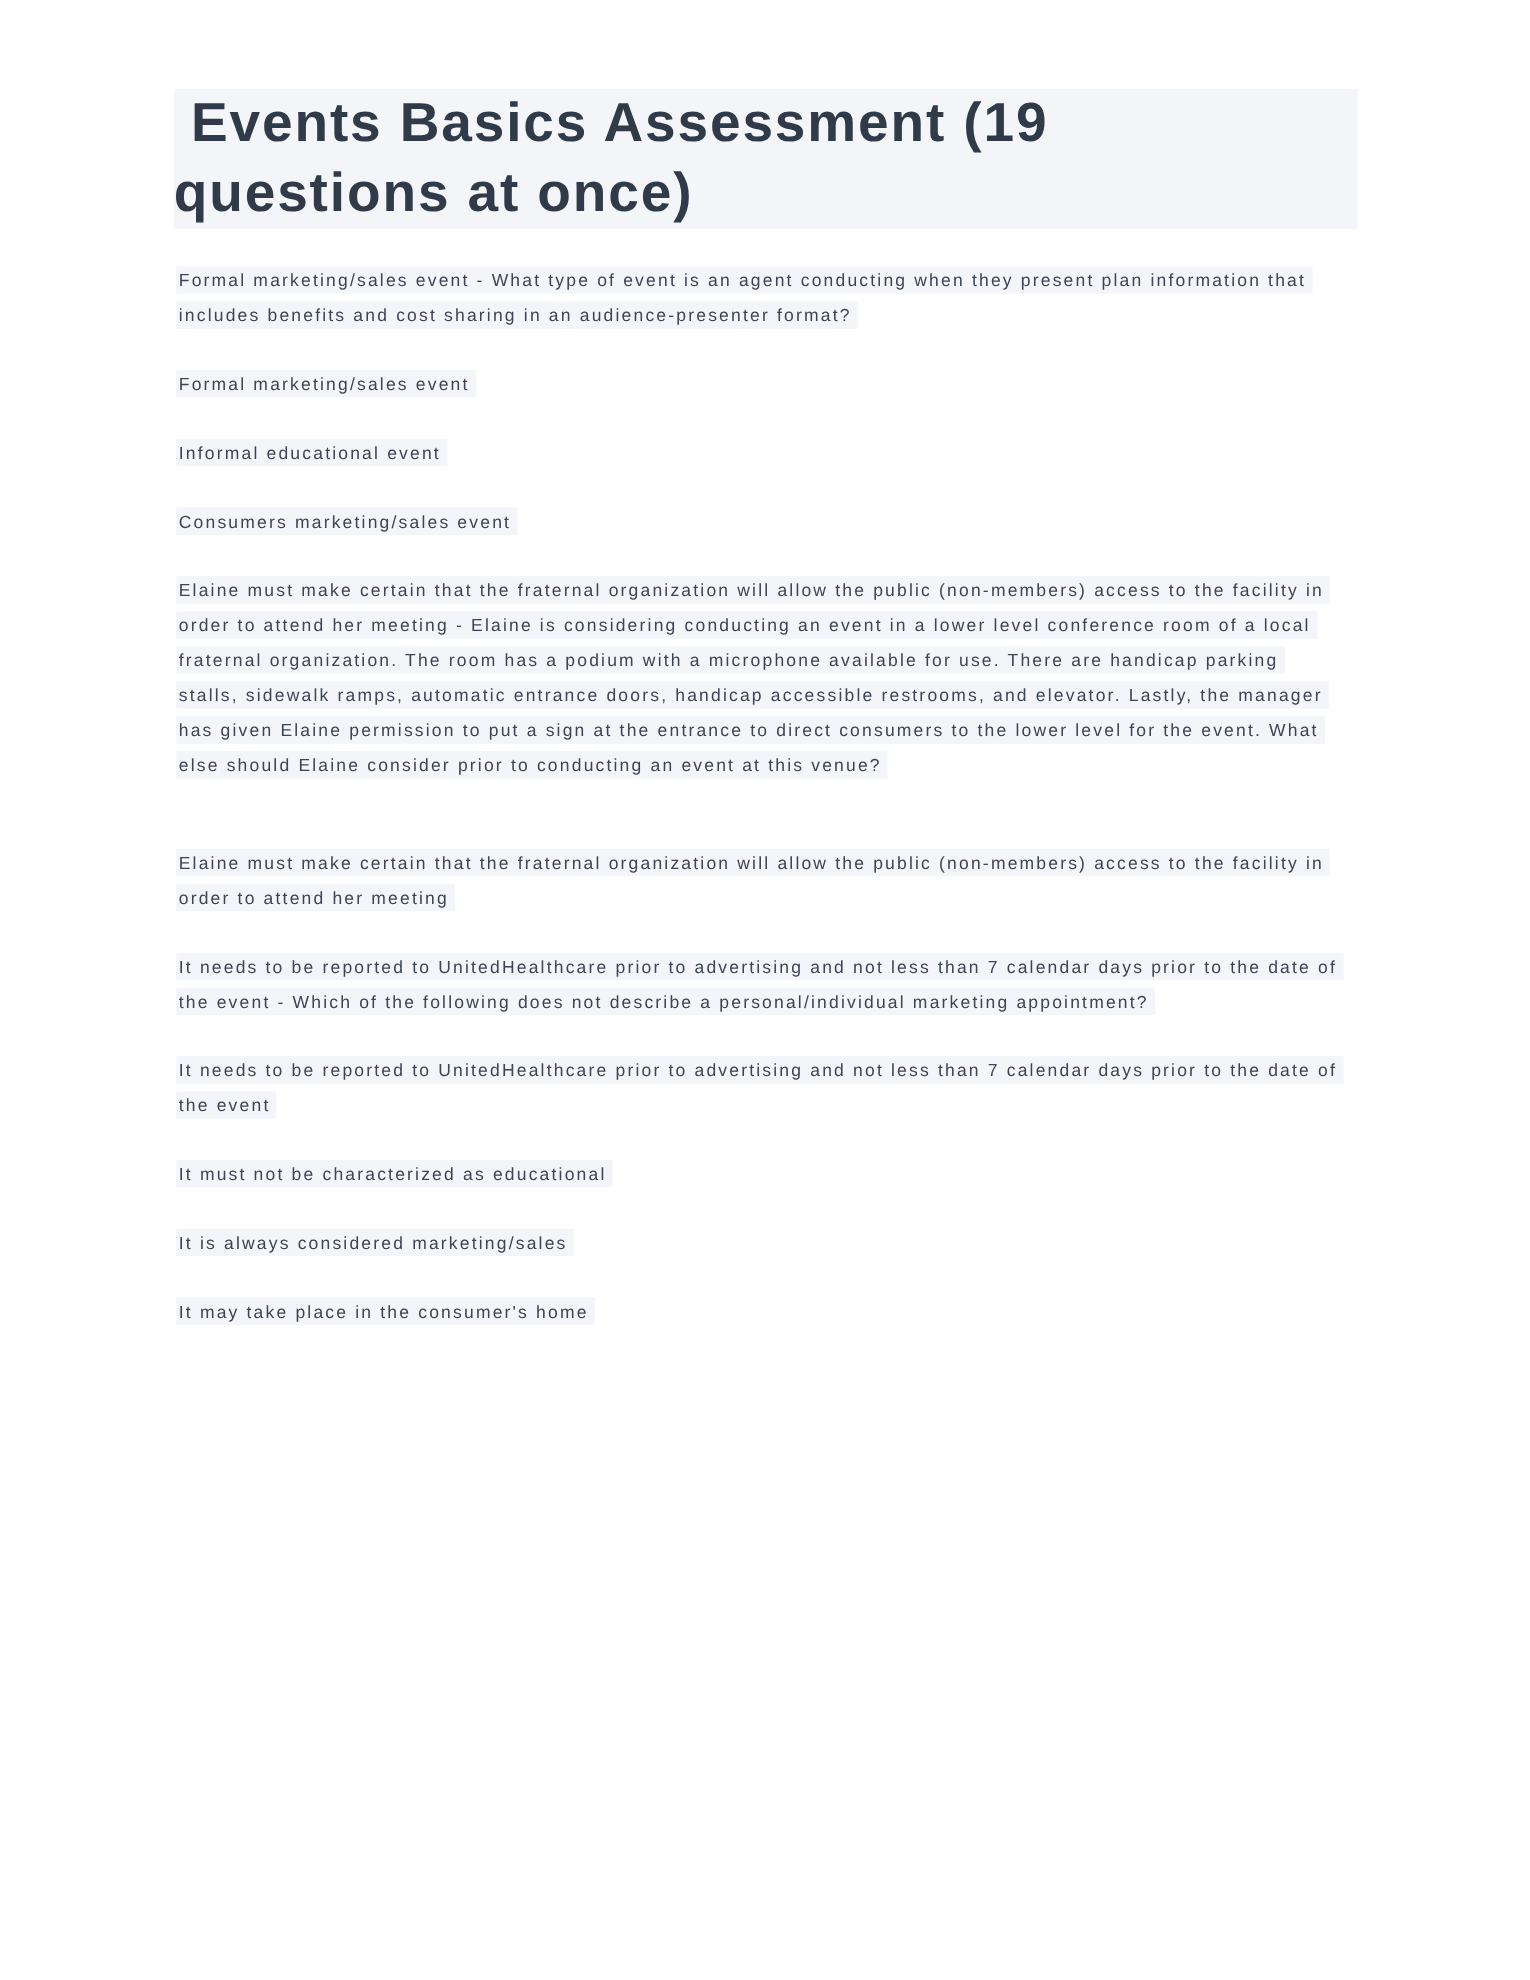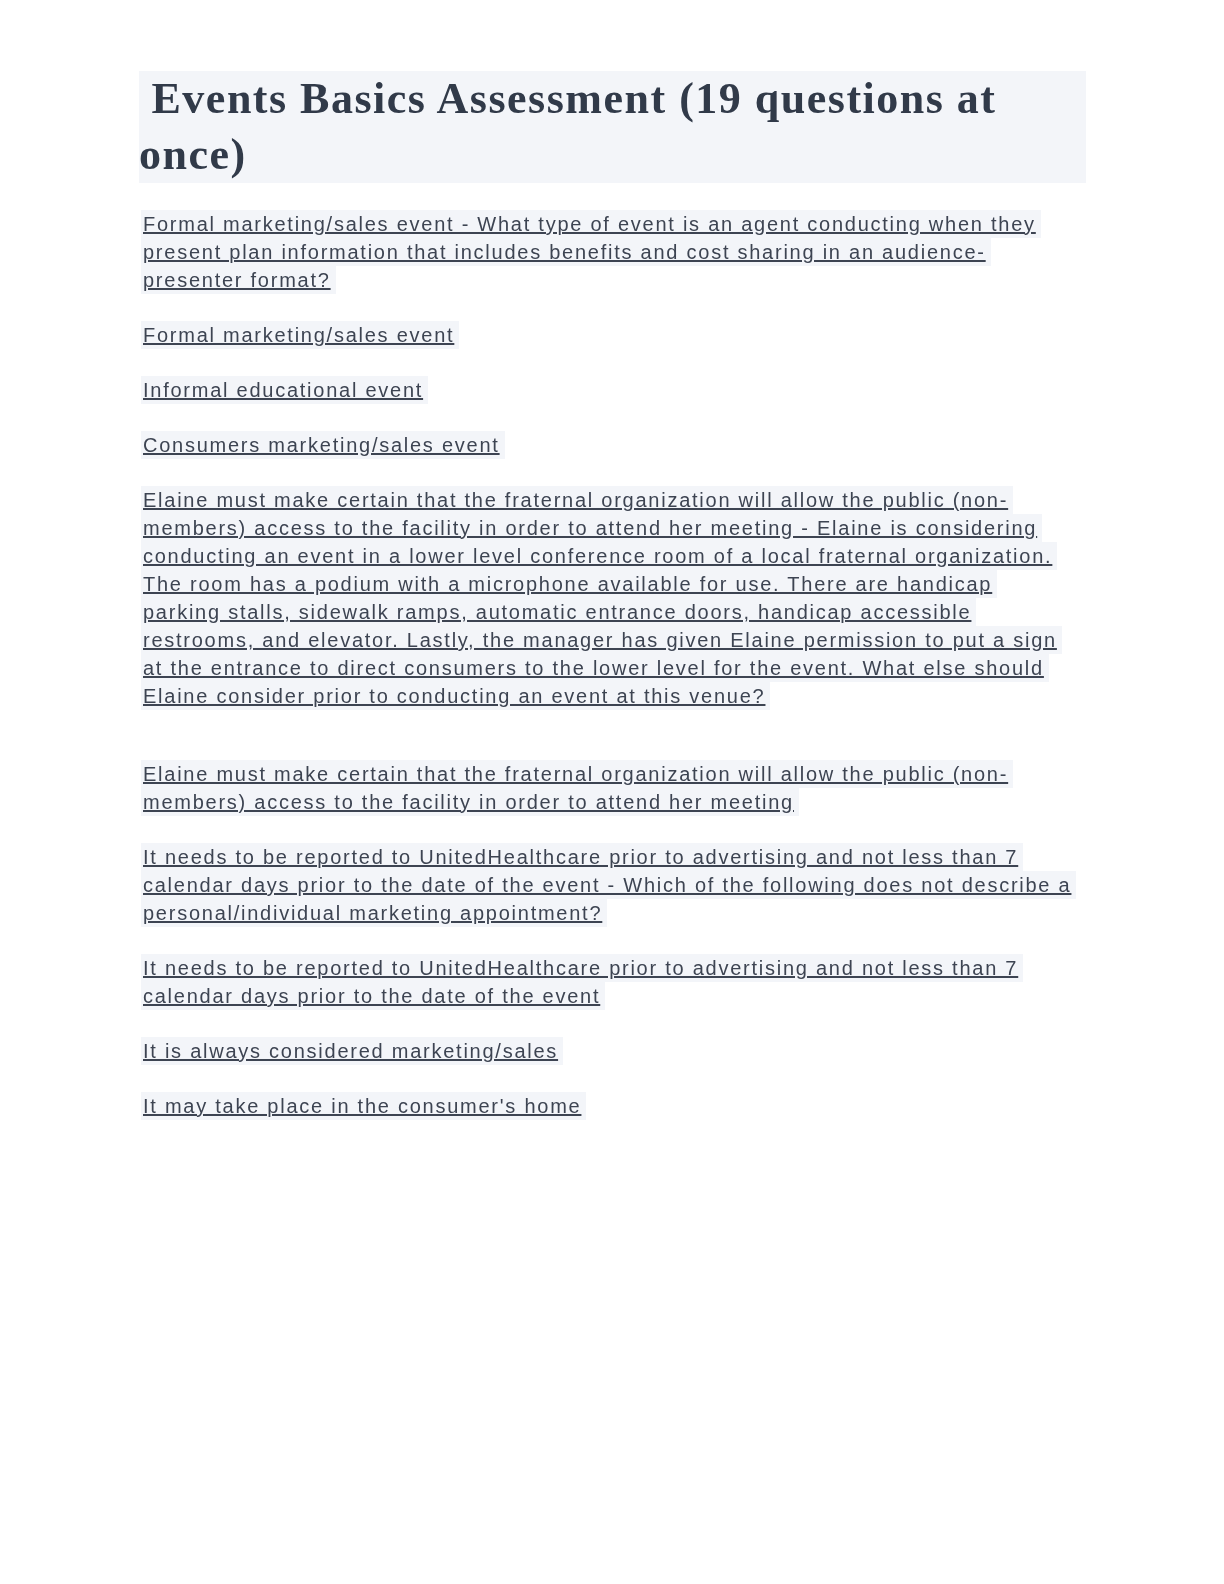--- a/index.html
+++ b/index.html
@@ -25,36 +25,34 @@
   h1.doc-title {
     margin: 71px 0 12px 139px;
     width: 947px;
     background: var(--highlight);
     color: var(--title-color);
     font-size: 44px;
     line-height: 56px;
     font-weight: bold;
     letter-spacing: 1.5px;
     padding: 0;
-    font-family: Liberation Serif, serif;
   }
   .title-inner {
     display: block;
     max-width: 885px;
     white-space: pre-wrap;
   }
   .content p {
     width: 935px;
     margin: 27px 0 0 141px;
-    font-size: 20px;
+    font-size: 14px;
     line-height: 28px;
     letter-spacing: 1.75px;
     color: var(--body-color);
     word-wrap: normal;
-    text-decoration: underline;
   }
   .content p .mark {
     background: var(--highlight);
     padding: 3px 5px 3px 2px;
     -webkit-box-decoration-break: clone;
     box-decoration-break: clone;
   }
   .content p.blank {
     height: 23px;
     margin-top: 0;
@@ -72,16 +70,17 @@
   <div class="content" id="paragraphs">
       <p><span class="mark">Formal marketing/sales event - What type of event is an agent conducting when they present plan information that includes benefits and cost sharing in an audience-presenter format?</span></p>
       <p><span class="mark">Formal marketing/sales event</span></p>
       <p><span class="mark">Informal educational event</span></p>
       <p><span class="mark">Consumers marketing/sales event</span></p>
       <p><span class="mark">Elaine must make certain that the fraternal organization will allow the public (non-members) access to the facility in order to attend her meeting - Elaine is considering conducting an event in a lower level conference room of a local fraternal organization. The room has a podium with a microphone available for use. There are handicap parking stalls, sidewalk ramps, automatic entrance doors, handicap accessible restrooms, and elevator. Lastly, the manager has given Elaine permission to put a sign at the entrance to direct consumers to the lower level for the event. What else should Elaine consider prior to conducting an event at this venue?</span></p>
       <p class="blank"><span class="mark"></span></p>
       <p><span class="mark">Elaine must make certain that the fraternal organization will allow the public (non-members) access to the facility in order to attend her meeting</span></p>
       <p><span class="mark">It needs to be reported to UnitedHealthcare prior to advertising and not less than 7 calendar days prior to the date of the event - Which of the following does not describe a personal/individual marketing appointment?</span></p>
       <p><span class="mark">It needs to be reported to UnitedHealthcare prior to advertising and not less than 7 calendar days prior to the date of the event</span></p>
+      <p><span class="mark">It must not be characterized as educational</span></p>
       <p><span class="mark">It is always considered marketing/sales</span></p>
       <p><span class="mark">It may take place in the consumer's home</span></p>
     </div>
 </div>
 
 </body></html>

